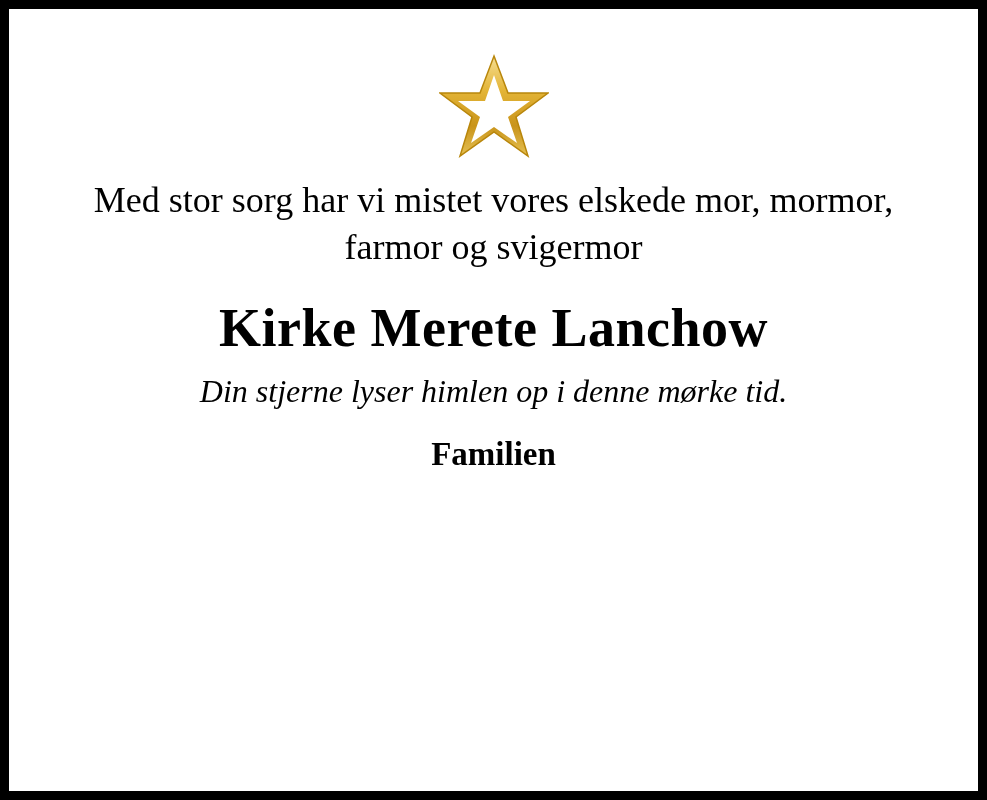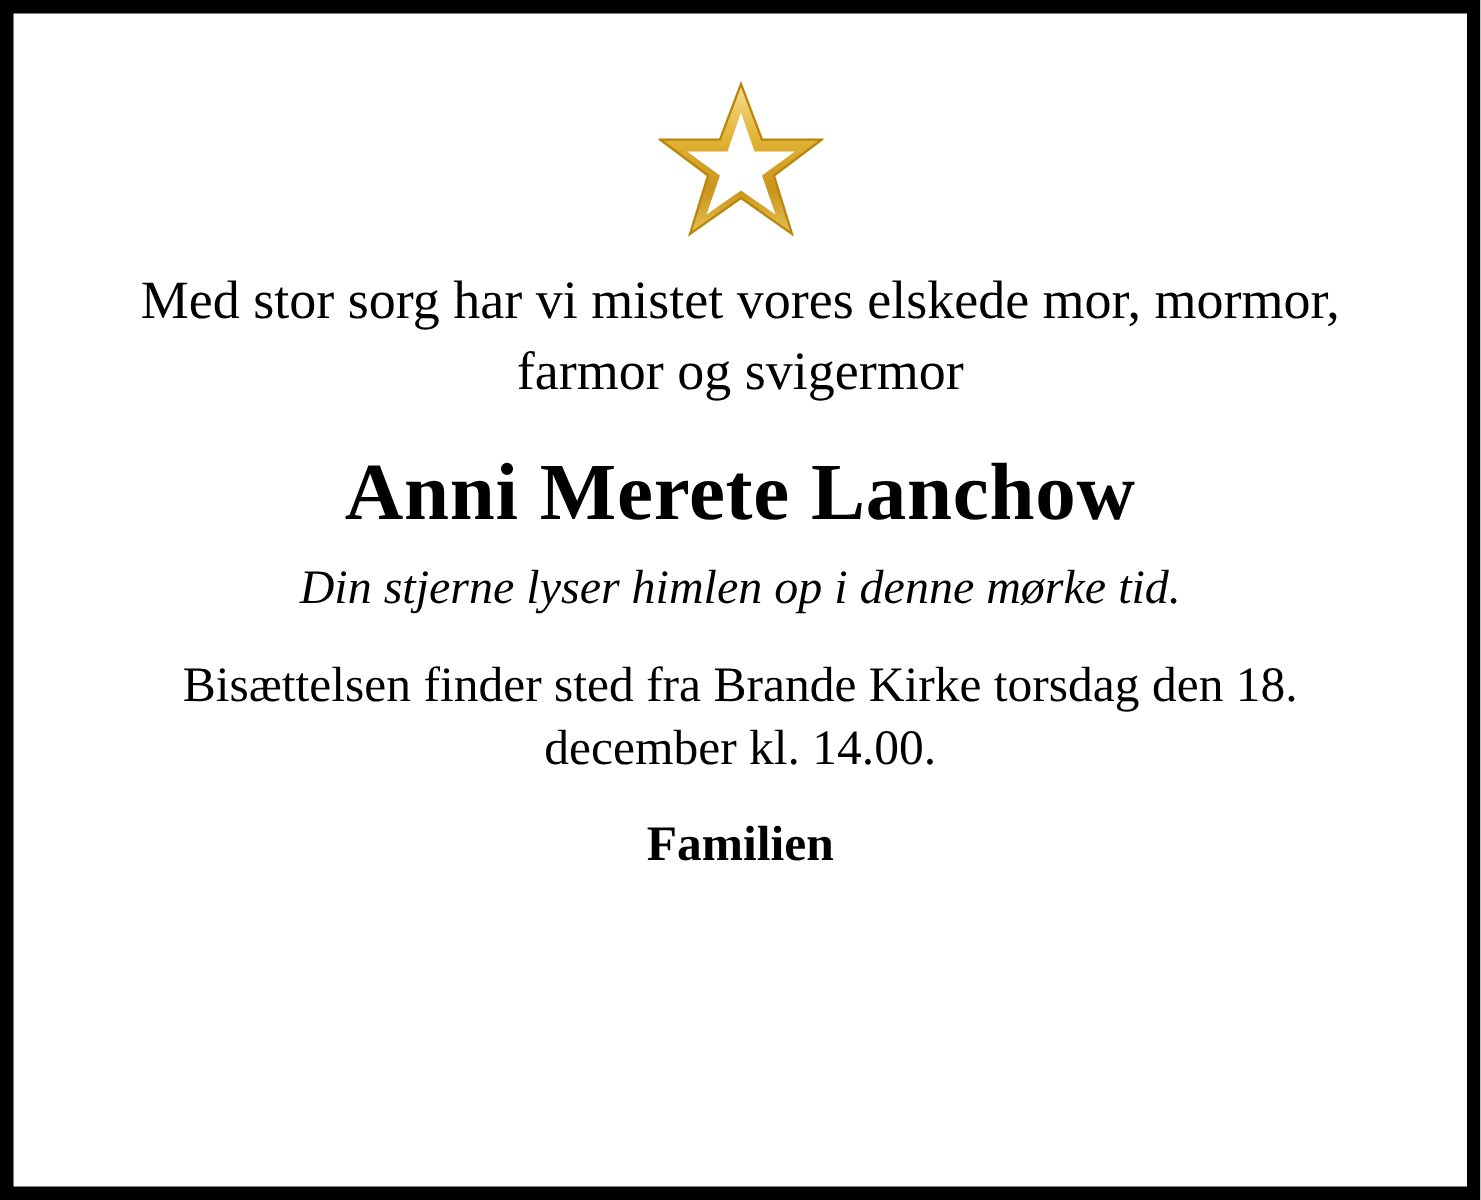--- a/index.html
+++ b/index.html
@@ -92,23 +92,22 @@
           <stop offset="100%" stop-color="#E5C053"></stop>
         </linearGradient>
       </defs>
       <polygon points="55,3 69,40 109,40 77,64 89,103 55,79 21,103 33,64 1,40 41,40" fill="url(#goldgrad)" stroke="#B8860B" stroke-width="1.5"></polygon>
       <polygon points="55,22 64,48 91,48 69,64 78,90 55,74 32,90 41,64 19,48 46,48" fill="#FFFFFF"></polygon>
     </svg>
   </div>
 
   <p class="intro">Med stor sorg har vi mistet vores elskede mor, mormor, farmor og svigermor</p>
 
-  <h1 class="name">Anni Merete Lanchow</h1>
+  <h1 class="name">Kirke Merete Lanchow</h1>
 
 
   <p class="verse">Din stjerne lyser himlen op i denne mørke tid.</p>
 
 
-  <p class="ceremony">Bisættelsen finder sted fra Brande Kirke torsdag den 18. december kl. 14.00.</p>
 
   <p class="signature">Familien</p>
 
 </div>
 
 </body></html>

